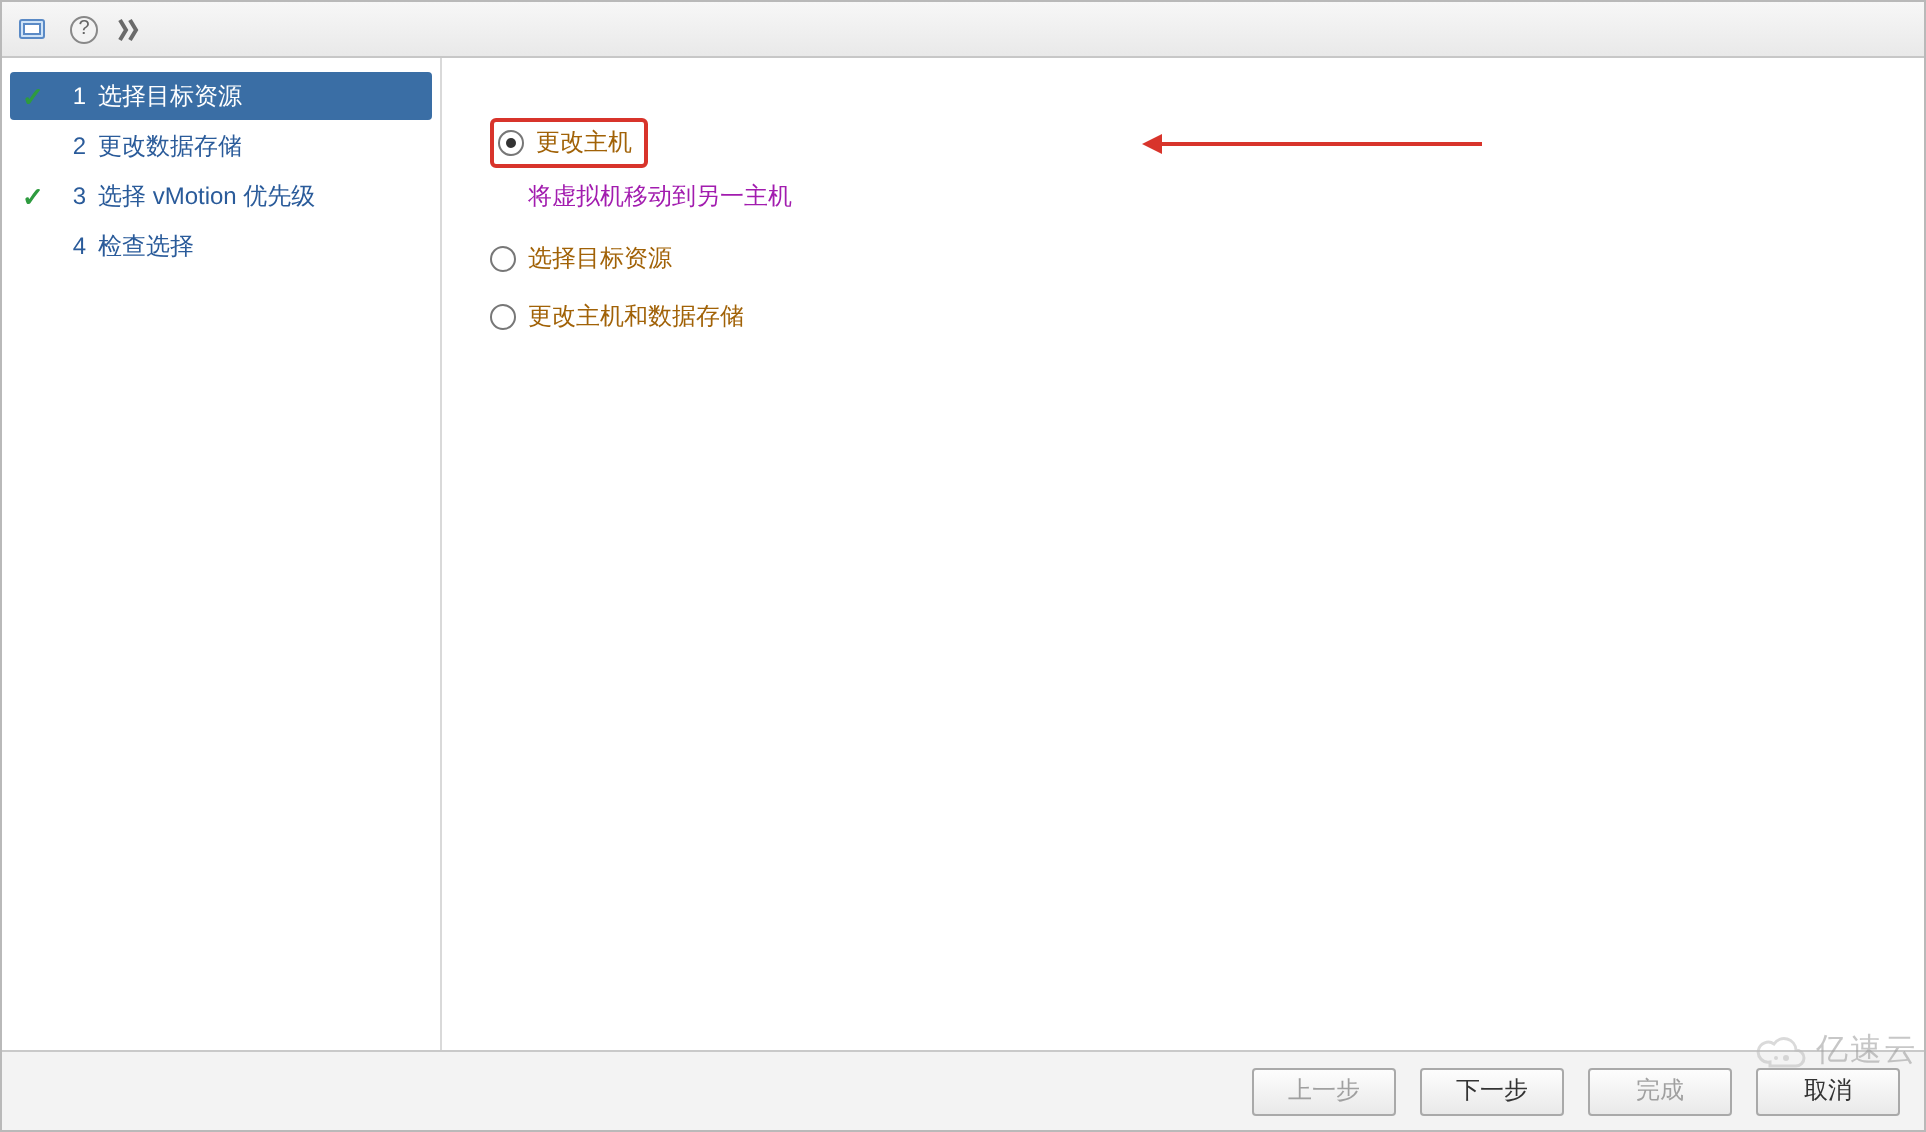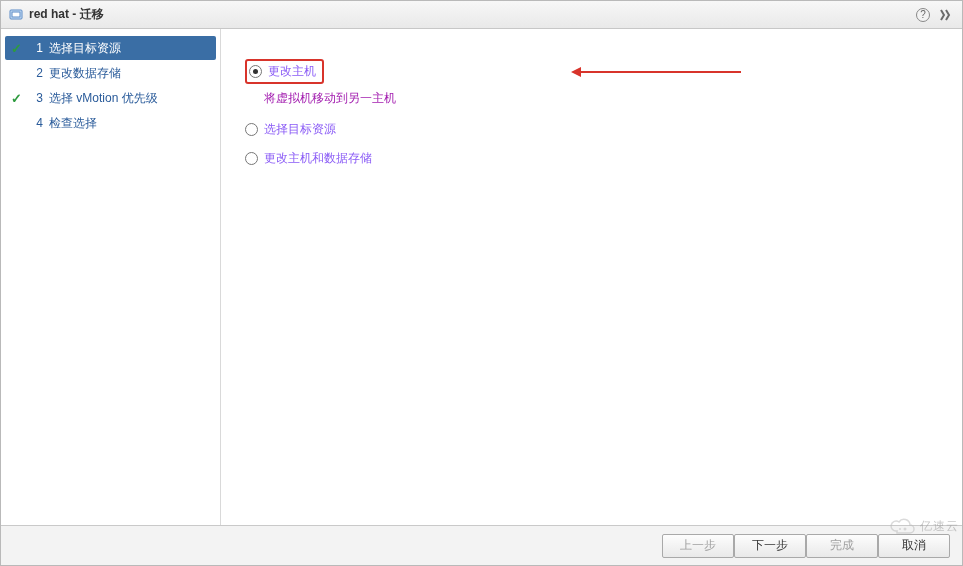--- a/index.html
+++ b/index.html
@@ -21,50 +21,49 @@
   .step .chk { position: absolute; left: 6px; top: 5px; width: 14px; height: 14px; color: #2e9b3f; font-weight: bold; font-size: 13px; }
   .step.active { background: #3a6ea5; color: #fff; }
   .step.active .num, .step.active .label { color: #fff; }
 
   .main { flex: 1; padding: 30px 24px 24px 24px; position: relative; }
 
   .option { margin-bottom: 12px; }
   .opt-row { display: flex; align-items: center; gap: 6px; }
   .radio { width: 13px; height: 13px; border: 1px solid #777; border-radius: 50%; display: inline-flex; align-items: center; justify-content: center; background: #fff; }
   .radio.checked::after { content: ""; width: 5px; height: 5px; background: #333; border-radius: 50%; }
-  .opt-label { color: #8b5cf6; }
+  .opt-label { color: #a16207; }
   .opt-desc { margin: 6px 0 14px 19px; color: #a21caf; }
 
   .highlight-box { border: 2px solid #d8342b; border-radius: 3px; padding: 2px 6px 2px 2px; display: inline-flex; align-items: center; gap: 6px; }
 
   .arrow-annot { position: absolute; left: 350px; top: 38px; display: flex; align-items: center; pointer-events: none; }
   .arrow-head { width:0; height:0; border-top:5px solid transparent; border-bottom:5px solid transparent; border-right:10px solid #d8342b; }
   .arrow-line { width: 160px; height: 2px; background: #d8342b; }
 
-  .footer { height: 40px; border-top: 1px solid #c9c9c9; background: #f3f3f3; display: flex; align-items: center; justify-content: flex-end; padding: 0 12px; gap: 0; }
+  .footer { height: 40px; border-top: 1px solid #c9c9c9; background: #f3f3f3; display: flex; align-items: center; justify-content: flex-end; padding: 0 12px; gap: 12px; }
   .btn { min-width: 72px; height: 24px; border: 1px solid #a9a9a9; background: linear-gradient(#fdfdfd,#e9e9e9); border-radius: 2px; font-size: 12px; color: #333; display: inline-flex; align-items: center; justify-content: center; cursor: pointer; }
   .btn.disabled { color: #a0a0a0; cursor: default; }
 
   .watermark { position: absolute; right: 4px; bottom: 30px; display: flex; align-items: center; gap: 4px; opacity: 0.55; pointer-events: none; }
-  .watermark .wm-text { font-size: 12px; color: #9a9a9a; letter-spacing: 1px; }
+  .watermark .wm-text { font-size: 16px; color: #9a9a9a; letter-spacing: 1px; }
   .wm-icon { width:26px; height:20px; }
 </style>
 </head>
 <body>
 
 <div class="dialog">
 
   <div class="titlebar">
     <span class="vm-icon">
       <svg viewBox="0 0 14 14" width="14" height="14">
           <rect x="1" y="2" width="12" height="9" rx="1" fill="#cfe3f7" stroke="#5a8ac6"></rect>
           <rect x="3" y="4" width="8" height="5" fill="#fff" stroke="#5a8ac6"></rect>
         </svg>
     </span>
-    <span class="title-text">red hat - 迁移</span>
     <span class="help-icon">
         <span class="help-circle">?</span>
       </span>
     <span class="expand-icon">
       <svg viewBox="0 0 14 14" width="14" height="14">
           <path d="M3 2 L6 7 L3 12 M8 2 L11 7 L8 12" stroke="#6a6a6a" stroke-width="2" fill="none"></path>
         </svg>
     </span>
   </div>
 

